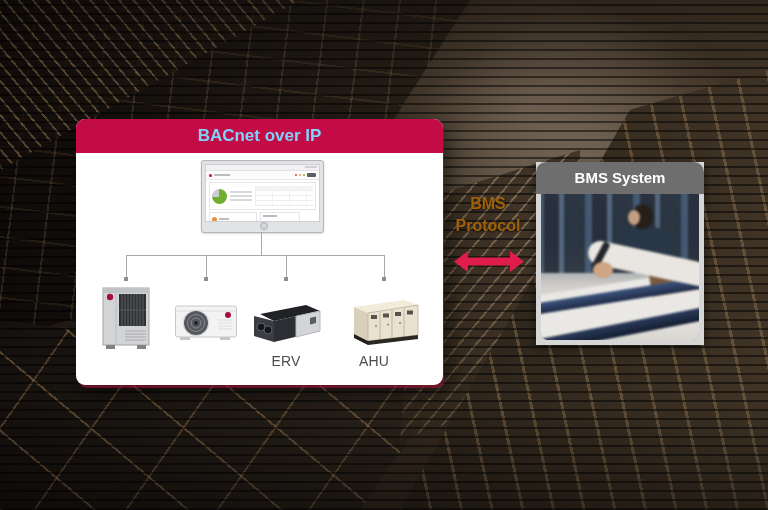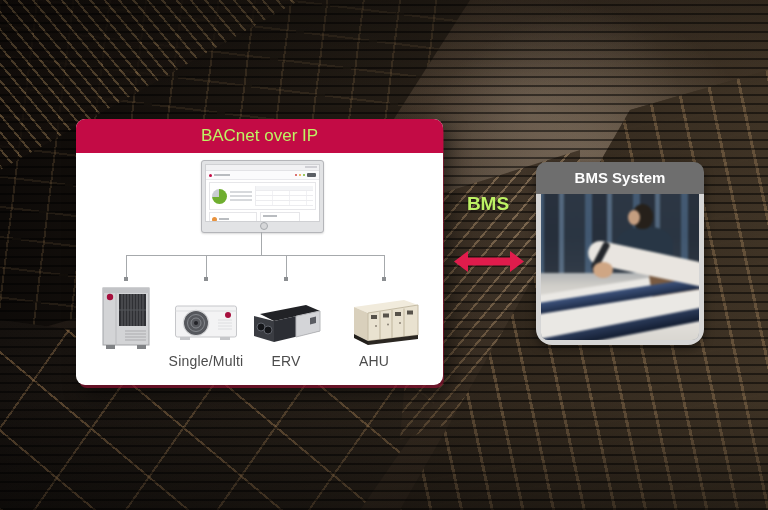--- a/index.html
+++ b/index.html
@@ -33,21 +33,21 @@
       repeating-linear-gradient(-55deg, rgba(150,115,75,.4) 0 2px, rgba(20,16,13,.7) 2px 75px);}
   .bg-right-edge{left:742px;right:0;top:0;bottom:0;
     background:
       repeating-linear-gradient(0deg, rgba(0,0,0,.5) 0 2px, transparent 2px 9px),
       linear-gradient(90deg, rgba(170,140,100,0), rgba(170,140,100,.28));}
   .bg-vignette{background:linear-gradient(180deg, rgba(0,0,0,.28), transparent 18%, transparent 78%, rgba(0,0,0,.38));}
   
   .card{left:76px;top:119px;width:367px;height:266px;background:#fff;border-radius:9px;
         box-shadow:2px 4px 0 -1px rgba(170,20,60,.55), 7px 10px 20px rgba(0,0,0,.45);z-index:2;}
   .card-header{position:absolute;left:0;top:0;right:0;height:34px;background:var(--header-red,#c30b45);
-        border-radius:9px 9px 0 0;color:#bef264;font-weight:normal;font-size:17px;line-height:34px;text-align:center;}
+        border-radius:9px 9px 0 0;color:#7dd3fc;font-weight:bold;font-size:17px;line-height:34px;text-align:center;}
   
   .monitor{position:absolute;left:125px;top:41px;width:121px;height:71px;background:#e2e3e5;
         border:1px solid #b4b5b9;border-radius:3px;box-shadow:0 1px 2px rgba(0,0,0,.15);}
   .screen{position:absolute;left:3px;top:3px;right:3px;bottom:10px;background:#fff;border:1px solid #cfd0d3;overflow:hidden;}
   .s-title{height:5px;background:#f1f1f3;border-bottom:1px solid #e3e3e6;position:relative;}
   .s-title i{position:absolute;right:2px;top:1px;width:12px;height:2px;background:#cfcfd4;}
   .s-tool{height:8px;background:#fbfbfc;border-bottom:1px solid #e9e9ec;display:flex;align-items:center;padding:0 3px;gap:2px;}
   .dot{display:block;width:3px;height:3px;border-radius:50%;}
   .dot.r{background:var(--header-red,#c30b45);}
   .dot.r2{background:#d04545;width:2px;height:2px;}
@@ -74,27 +74,27 @@
   .b1{width:42px;} .b2{width:34px;flex-direction:column;justify-content:center;align-items:flex-start;}
   .b2 i{margin:1px 0;}
   .m-logo{position:absolute;left:50%;bottom:2px;width:6px;height:6px;margin-left:-3px;
           border:1px solid #a7aaae;border-radius:50%;background:#d6d7d9;}
   
   .cn{position:absolute;background:#a6a9ac;}
   .cn-dot{position:absolute;width:4px;height:4px;background:#8b8e91;}
   
   .dev-label{position:absolute;top:234px;height:18px;font-size:14px;color:#4c4c4c;text-align:center;letter-spacing:.2px;}
   
-  .protocol{left:447px;top:193px;width:82px;text-align:center;color:#bef264;font-weight:bold;font-size:19px;
+  .protocol{left:447px;top:193px;width:82px;text-align:center;color:#a16207;font-weight:bold;font-size:16px;
             line-height:22px;text-shadow:0 1px 2px rgba(0,0,0,.6);z-index:2;}
   .arrow{left:454px;top:251px;width:70px;height:21px;background:var(--arrow-red,#e01c4c);z-index:2;
      clip-path:polygon(0 50%,20% 0,20% 31%,80% 31%,80% 0,100% 50%,80% 100%,80% 69%,20% 69%,20% 100%);
      filter:drop-shadow(0 1px 1px rgba(0,0,0,.4));}
   
-  .bms{left:536px;top:162px;width:168px;height:183px;background:#d6d6d6;border-radius:16px;
+  .bms{left:536px;top:162px;width:168px;height:183px;background:#d6d6d6;border-radius:0;
        box-shadow:0 3px 10px rgba(0,0,0,.5);z-index:2;}
   .bms-header{position:absolute;left:0;top:0;right:0;height:32px;background:var(--bms-gray,#6e6e6e);
        border-radius:10px 10px 0 0;color:#fff;font-weight:bold;font-size:15px;line-height:32px;text-align:center;}
   .photo{position:absolute;left:5px;right:5px;top:32px;bottom:5px;border-radius:0 0 7px 7px;overflow:hidden;background:#8d949d;}
   .photo-inner{position:absolute;inset:-4px;filter:blur(1.3px) saturate(.92);}
   .ph-room{position:absolute;inset:0;background:linear-gradient(180deg,#8d949d 0%,#7a828c 30%,#9aa0a6 48%,#cfcdc8 62%,#e7e5e0 78%,#d8d5cf 100%);}
   .ph-screens{position:absolute;left:0;right:0;top:0;height:54%;opacity:.85;
      background:repeating-linear-gradient(90deg,#35506e 0 7px,#16202e 7px 22px,#49617c 22px 27px,#1b2736 27px 48px);}
   .ph-head{position:absolute;left:57%;top:9%;width:21px;height:25px;background:#262019;border-radius:50% 50% 45% 45%;}
   .ph-face{position:absolute;left:55%;top:13%;width:12px;height:15px;background:#c79d7d;border-radius:50%;}
@@ -228,27 +228,27 @@
       <rect x="35" y="17.5" width="6" height="4" fill="#57524a"></rect>
       <rect x="47" y="16" width="6" height="4" fill="#57524a"></rect>
       <rect x="59" y="14.5" width="6" height="4" fill="#57524a"></rect>
       <circle cx="28" cy="30" r="1" fill="#8a8276"></circle>
       <circle cx="40" cy="28.5" r="1" fill="#8a8276"></circle>
       <circle cx="52" cy="27" r="1" fill="#8a8276"></circle>
       <polygon points="20,45 70,39 70,43 20,49" fill="#2b2722"></polygon>
       <polygon points="6,38 20,45 20,49 6,42" fill="#221f1b"></polygon>
     </svg>
 
-    <div class="dev-label" style="left:70px;width:120px;">Single/Multi</div>
     <div class="dev-label" style="left:170px;width:80px;">ERV</div>
     <div class="dev-label" style="left:258px;width:80px;">AHU</div>
   </section>
 
   <div class="abs protocol">
     <div>BMS</div>
+    <div>Protocol</div>
   </div>
   <div class="abs arrow"></div>
 
   <aside class="abs bms">
     <header class="bms-header">
       <span>BMS System</span>
     </header>
     <div class="photo">
       <div class="photo-inner">
         <div class="ph-room"></div>

